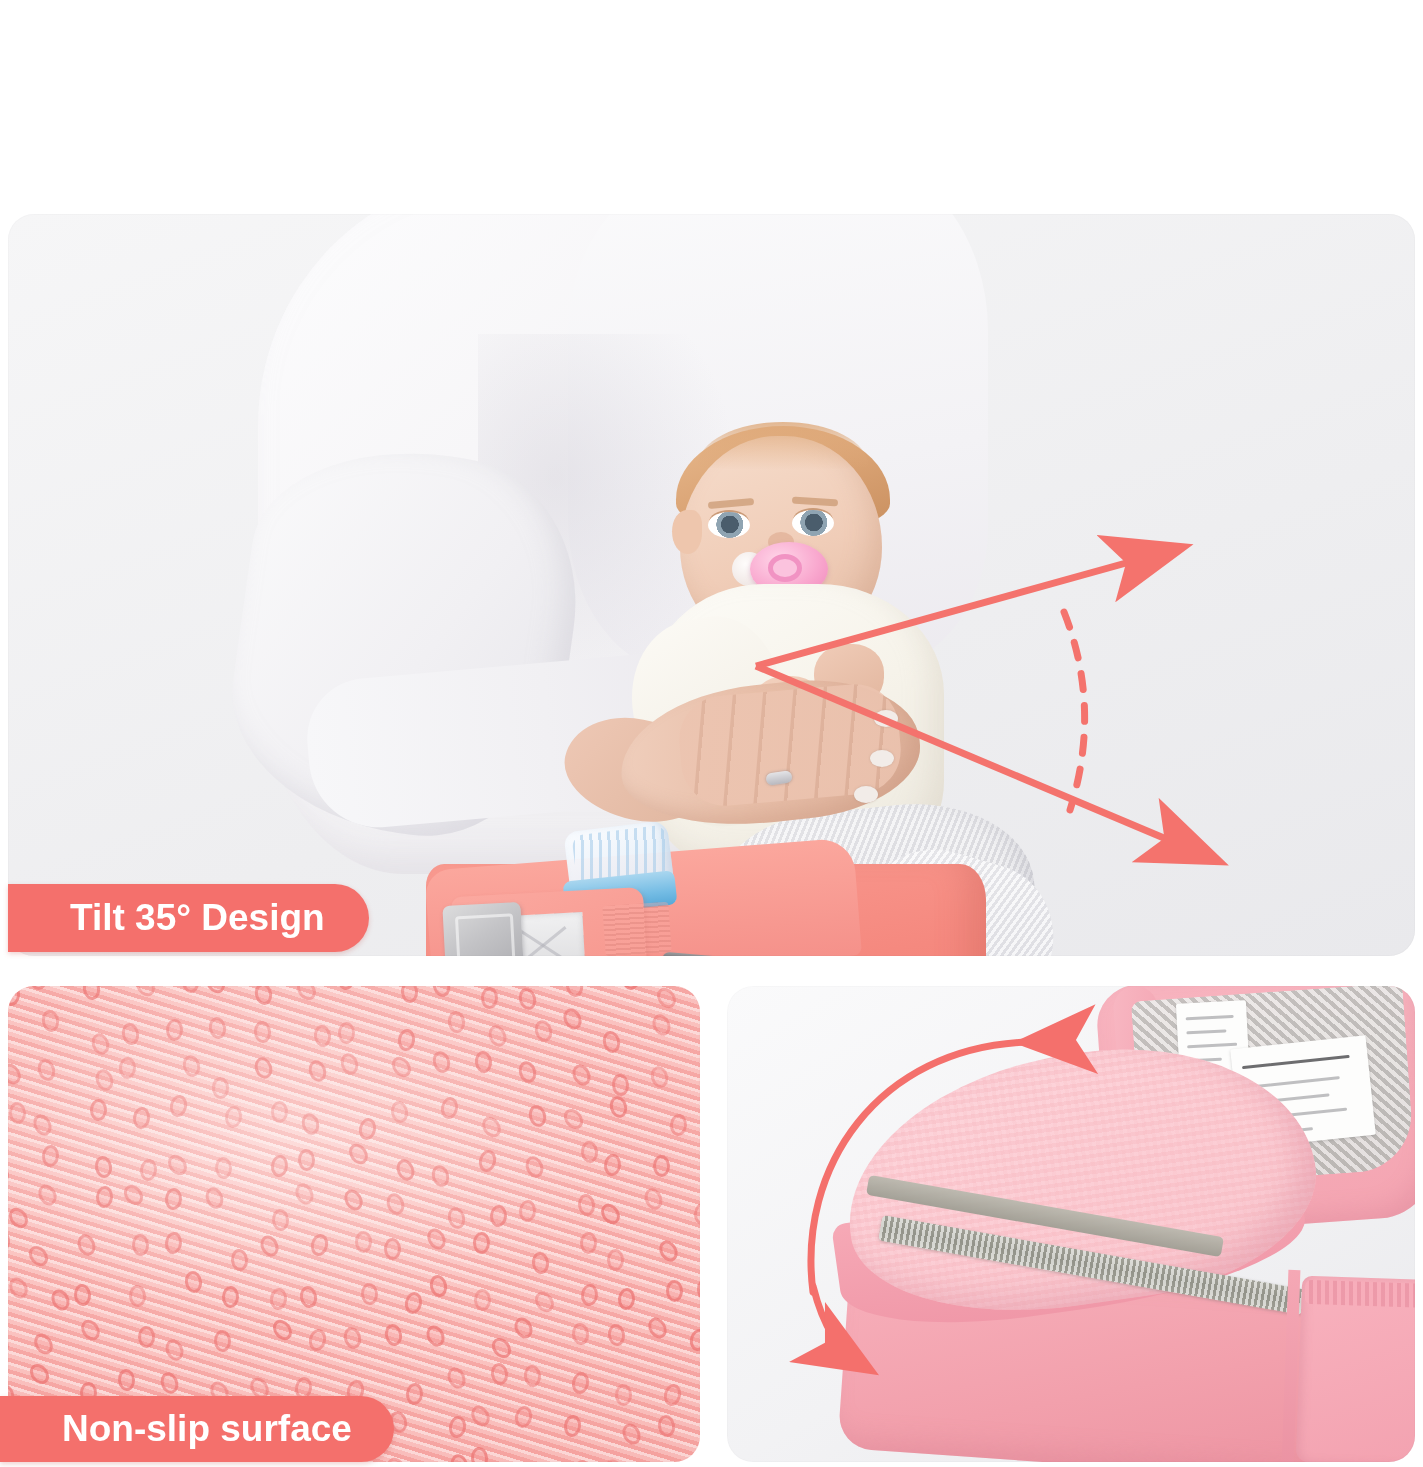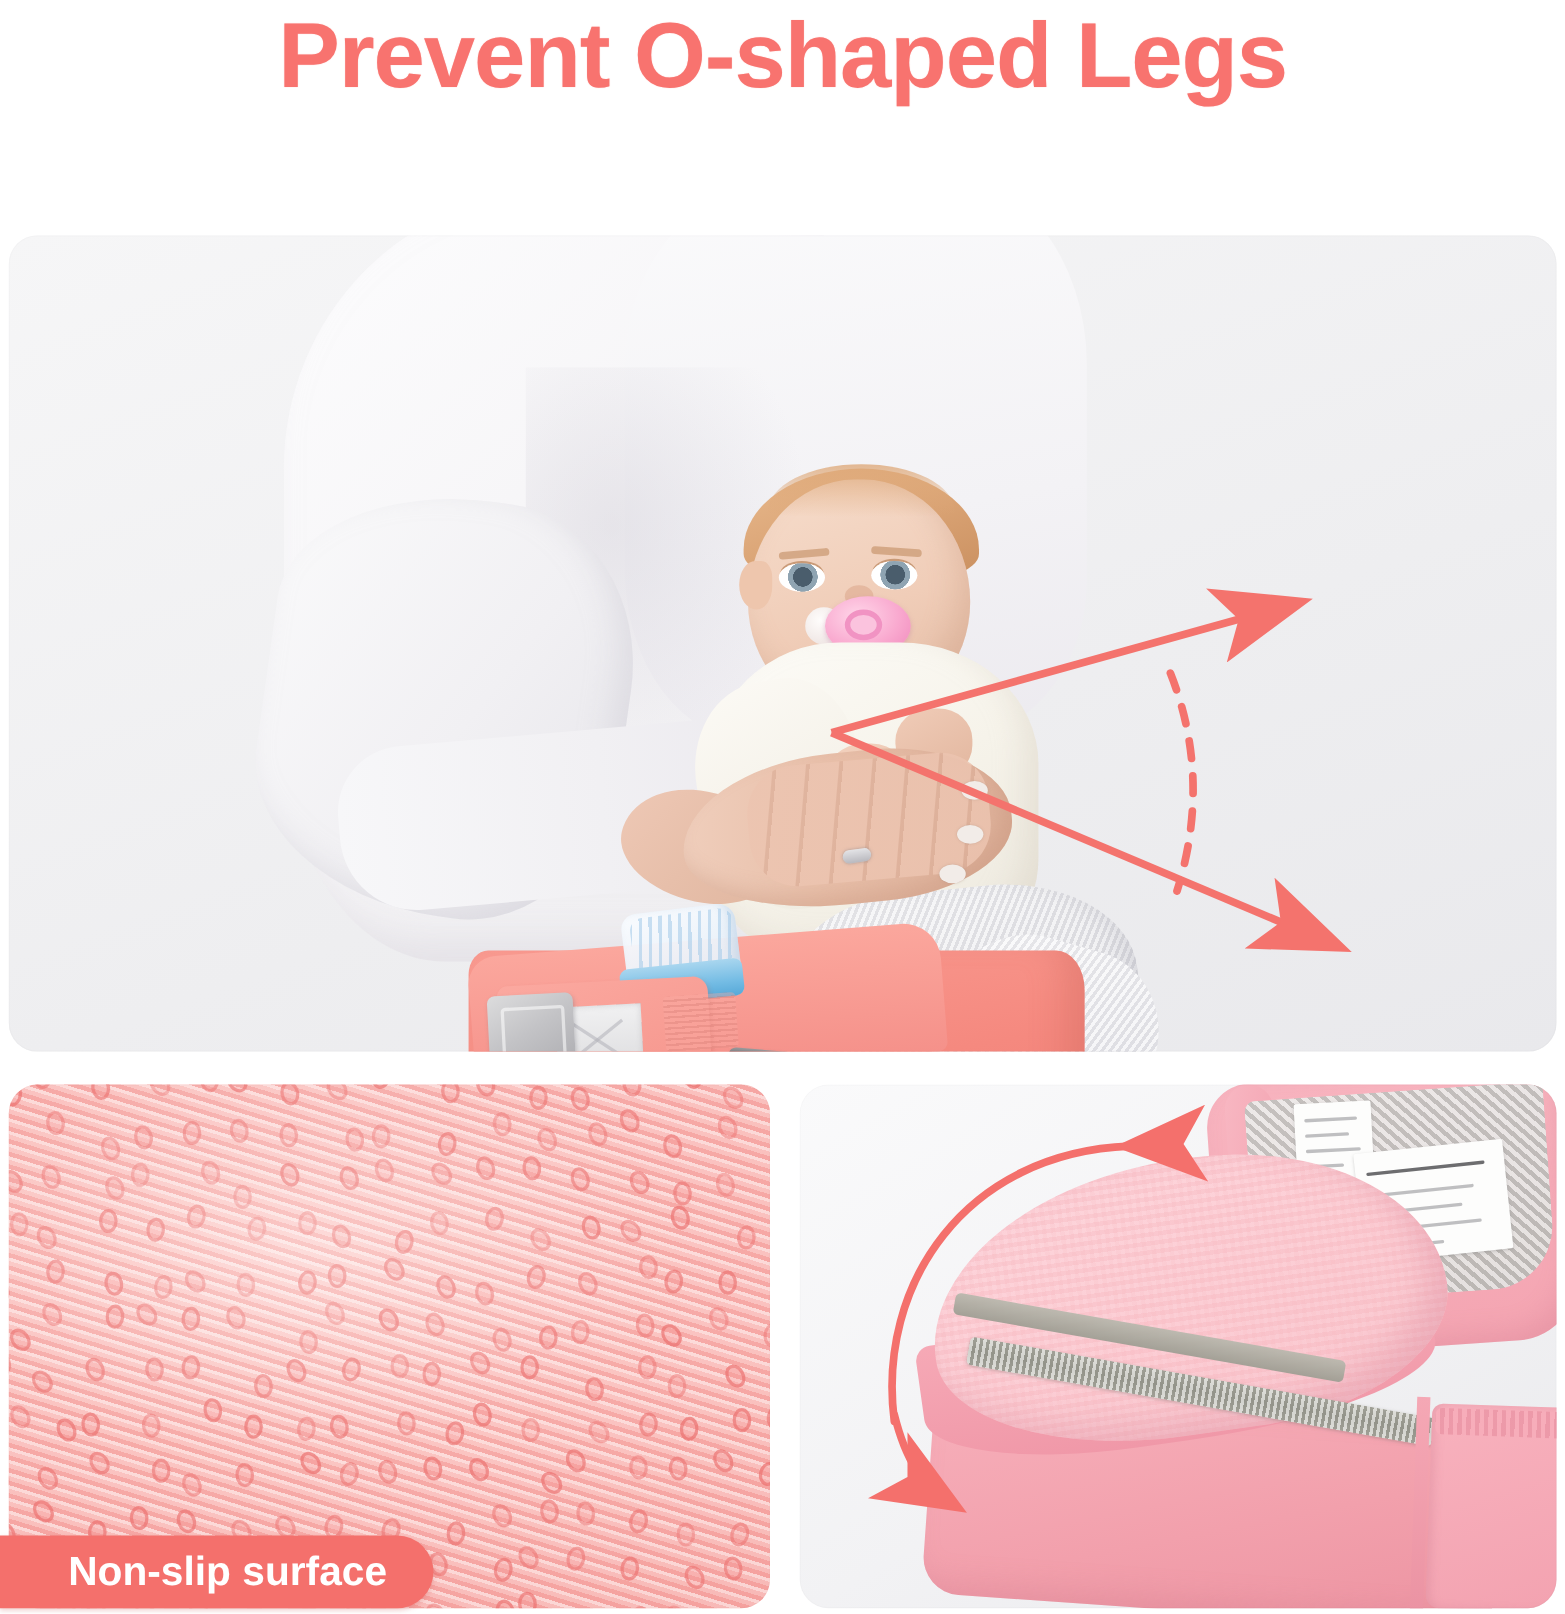--- a/index.html
+++ b/index.html
@@ -417,21 +417,20 @@
     position:absolute; inset:0; border-radius:26px;
     box-shadow: inset 0 0 0 1px rgba(0,0,0,.015);
   }
 </style>
 </head>
 <body>
 
 <div class="page">
 
   <div class="title-block">
-    <span class="title-line title-line-2">Prevent O-shaped Legs</span>
   </div>
 
   <div class="hero">
     <div class="hero-bg-soft"></div>
 
     <div class="mom-top"></div>
     <div class="mom-torso2"></div>
     <div class="mom-shoulder-shadow"></div>
     <div class="mom-arm"></div>
     <div class="mom-arm-lower"></div>
@@ -484,20 +483,23 @@
         </marker>
       </defs>
       <line x1="748" y1="452" x2="1172" y2="334" stroke="#f4736d" stroke-width="7" marker-end="url(#arw)"></line>
       <line x1="748" y1="452" x2="1208" y2="646" stroke="#f4736d" stroke-width="7" marker-end="url(#arw)"></line>
       <path d="M1056,398 Q1094,494 1062,596" fill="none" stroke="#f4736d" stroke-width="7" stroke-linecap="round" stroke-dasharray="16 16"></path>
     </svg>
 
     <div class="panel-shadow"></div>
   </div>
 
+  <div class="badge badge-hero">
+    <span>Tilt 35° Design</span>
+  </div>
 
   <div class="panel-nonslip">
     <div class="nonslip-ribs"></div>
     <div class="nonslip-dots" id="ndots">
         <div class="ndot" style="left: -4.85292px; top: -1.99696px; transform: rotate(6.87907deg); opacity: 0.96;"></div>
         <div class="ndot" style="left: 22.4874px; top: -18.2177px; transform: rotate(-1.05843deg); opacity: 0.79;"></div>
         <div class="ndot" style="left: 74.9801px; top: -8.48117px; transform: rotate(-8.35314deg); opacity: 0.9;"></div>
         <div class="ndot" style="left: 128.561px; top: -10.8193px; transform: rotate(-34.6375deg); opacity: 0.6;"></div>
         <div class="ndot" style="left: 174.415px; top: -15.0651px; transform: rotate(-5.30823deg); opacity: 0.79;"></div>
         <div class="ndot" style="left: 198.626px; top: -14.1261px; transform: rotate(-35.9512deg); opacity: 0.98;"></div>

